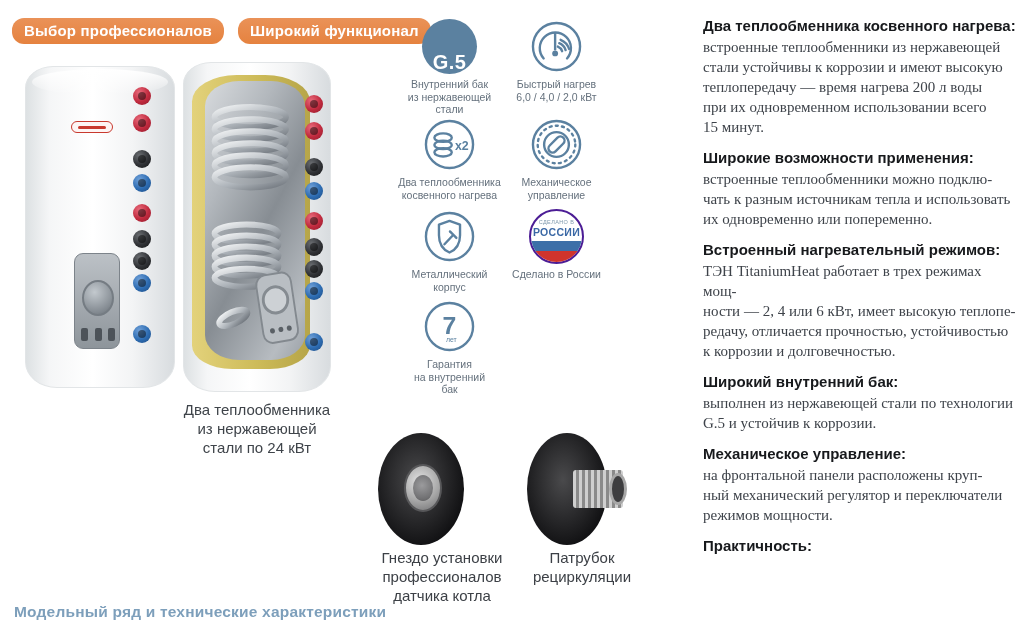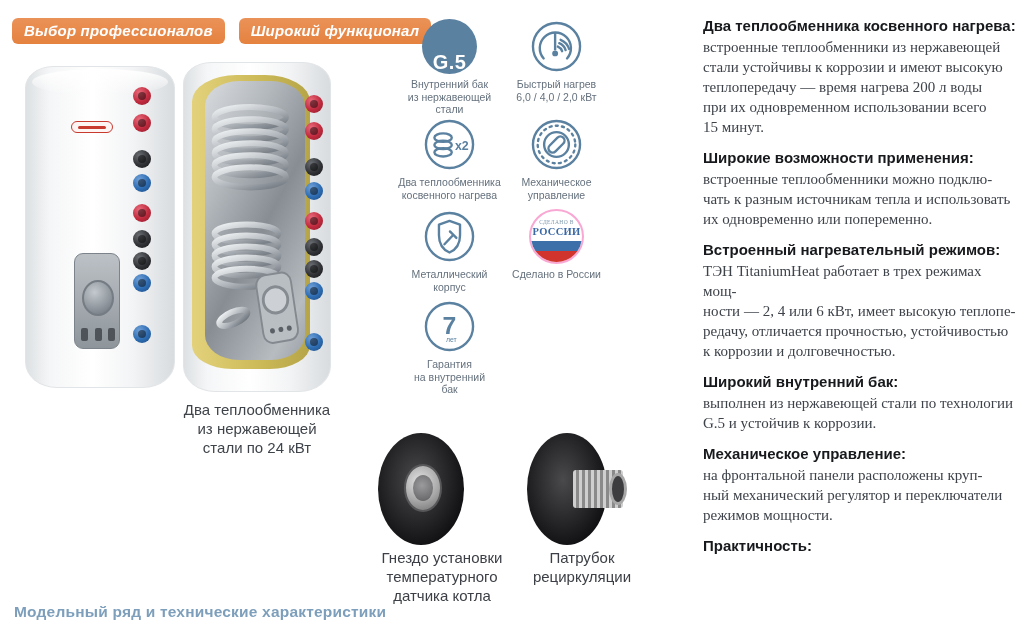--- a/index.html
+++ b/index.html
@@ -3,21 +3,21 @@
 <meta charset="utf-8">
 <style>
   * { margin:0; padding:0; box-sizing:border-box; }
   html,body { width:1024px; height:630px; background:#ffffff; overflow:hidden;
               font-family:"Liberation Sans", sans-serif; }
   .page { position:relative; width:1024px; height:630px; background:#fff; }
 
   
   .badges { position:absolute; left:12px; top:18px; display:flex; gap:14px; }
   .badge { background:linear-gradient(180deg,#ea9258,#e5823f); color:#fff; font-weight:bold;
-           font-size:15px; padding:4px 12px 5px; border-radius:6px; letter-spacing:.2px;font-style:italic; }
+           font-size:15px; padding:4px 12px 5px; border-radius:12px; letter-spacing:.2px; }
 
   
   .heater { position:absolute; border-radius:28px 28px 32px 32px / 22px 22px 26px 26px;
             background:linear-gradient(90deg,#dde1e3 0%,#f5f6f7 16%,#ffffff 45%,#f3f4f5 72%,#d8dcdf 100%);
             border:1px solid #e2e5e7; }
   .heater::after { content:""; position:absolute; left:10%; right:10%; bottom:-7px; height:12px;
             border-radius:50%; background:radial-gradient(ellipse at center, rgba(0,0,0,.16), transparent 70%); z-index:-1; }
   .heater-white { left:25px; top:66px; width:150px; height:322px; }
   .heater-cut   { left:183px; top:62px; width:148px; height:330px; }
   .heater-top-sheen { position:absolute; left:6px; right:6px; top:2px; height:26px; border-radius:50%;
@@ -60,21 +60,21 @@
 
   
   .features { position:absolute; left:396px; top:14px; width:214px; display:grid;
             grid-template-columns:107px 107px; grid-template-rows:98px 92px 90px auto; }
   .feat { display:flex; flex-direction:column; align-items:center; padding-top:5px; }
   .feat-cap { margin-top:4px; text-align:center; font-size:10.5px; line-height:12.5px;
             color:#65717d; white-space:pre-line; }
   .icon-circle { width:55px; height:55px; border-radius:50%; position:relative; flex:0 0 auto; }
   .g5 { background:#5b81a0; display:flex; align-items:flex-end; justify-content:center; }
   .g5 span { color:#fff; font-weight:bold; font-size:20px; letter-spacing:.5px; }
-  .russia { background:#fff; border:2px solid #f9a8d4; overflow:hidden;font-family:Liberation Serif, serif; }
+  .russia { background:#fff; border:2px solid #4c1d95; overflow:hidden; }
   .ru-top  { position:absolute; left:0; right:0; top:8px; text-align:center; font-size:5.5px;
              color:#7f99ad; text-transform:uppercase; letter-spacing:.4px; }
   .ru-main { position:absolute; left:0; right:0; top:15px; text-align:center; font-size:10.5px;
              font-weight:bold; color:#3a68a5; letter-spacing:.3px; }
   .ru-stripe { position:absolute; left:0; right:0; }
   .ru-blue { bottom:11px; height:10px; background:#3d6fa8; }
   .ru-red  { bottom:0;    height:11px; background:#d0342c; }
 
   
   .port-photo { position:absolute; border-radius:50%;
@@ -282,21 +282,21 @@
     <div class="grommet-ring">
       <div class="grommet-hole"></div>
     </div>
   </div>
   <div class="port-photo photo-2">
     <div class="recirc-pipe">
       <div class="recirc-cap"></div>
     </div>
   </div>
   <div class="photo-caption cap-1">Гнездо установки
-температурного
+профессионалов
 датчика котла</div>
   <div class="photo-caption cap-2">Патрубок
 рециркуляции</div>
 
   <div class="details">
     <div class="detail-block">
       <h3>Два теплообменника косвенного нагрева:</h3>
       <p>встроенные теплообменники из нержавеющей
 стали устойчивы к коррозии и имеют высокую
 теплопередачу — время нагрева 200 л воды

